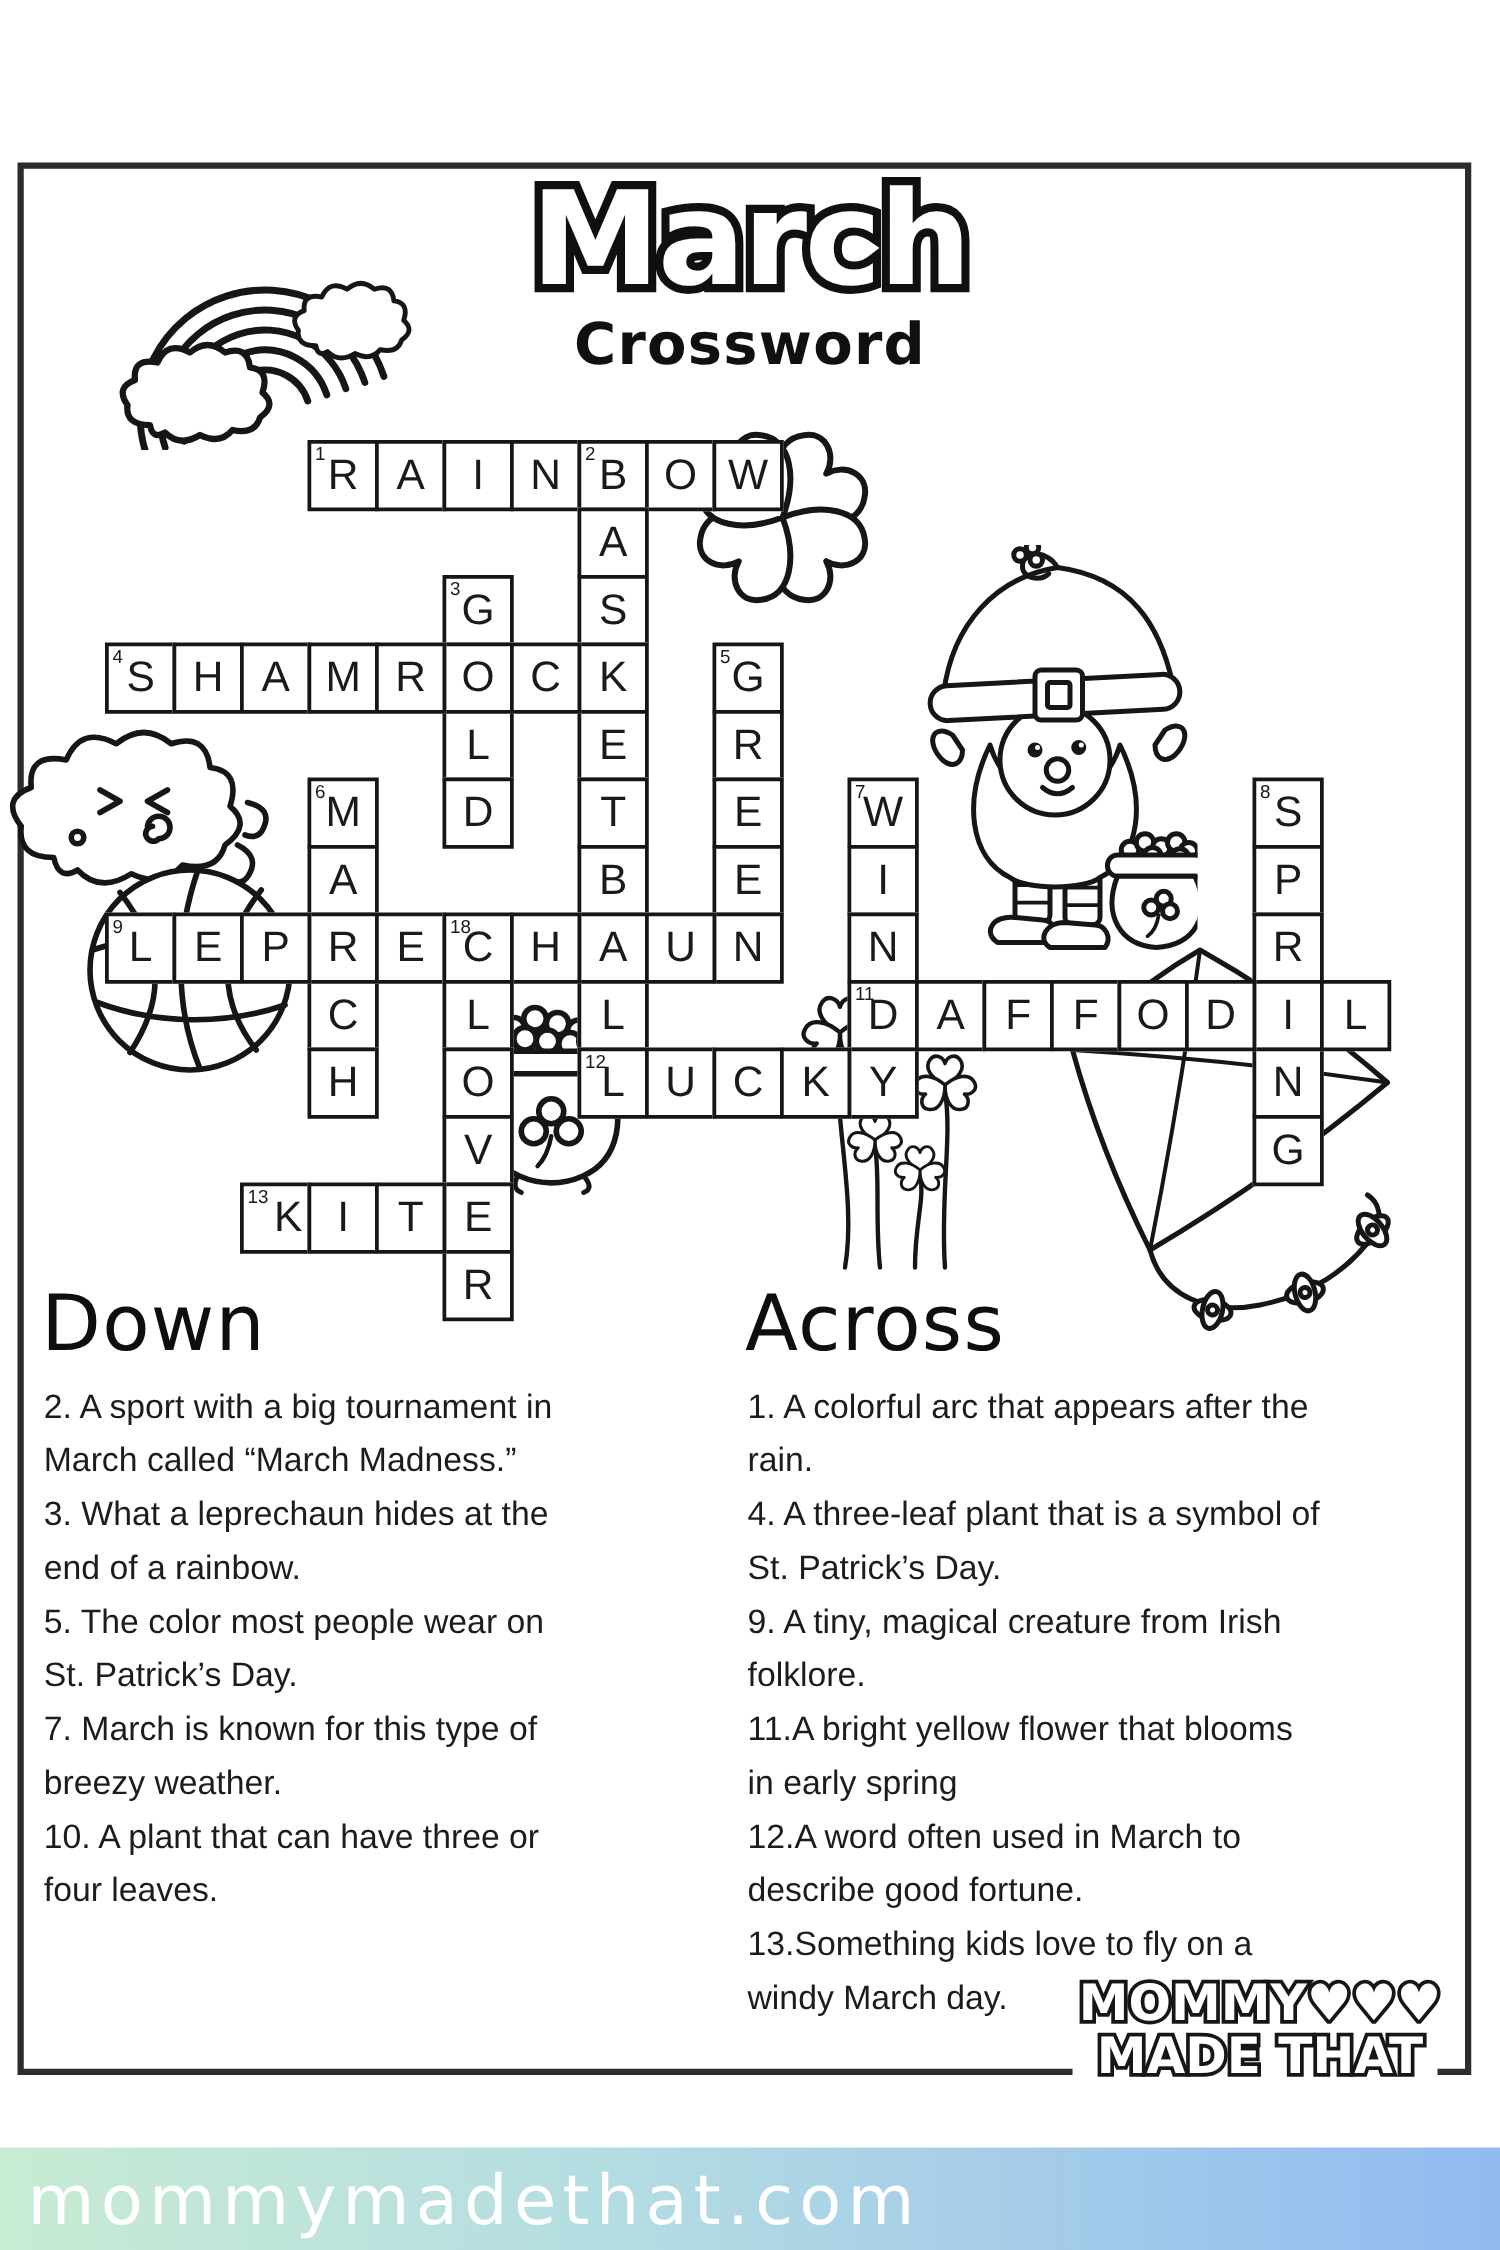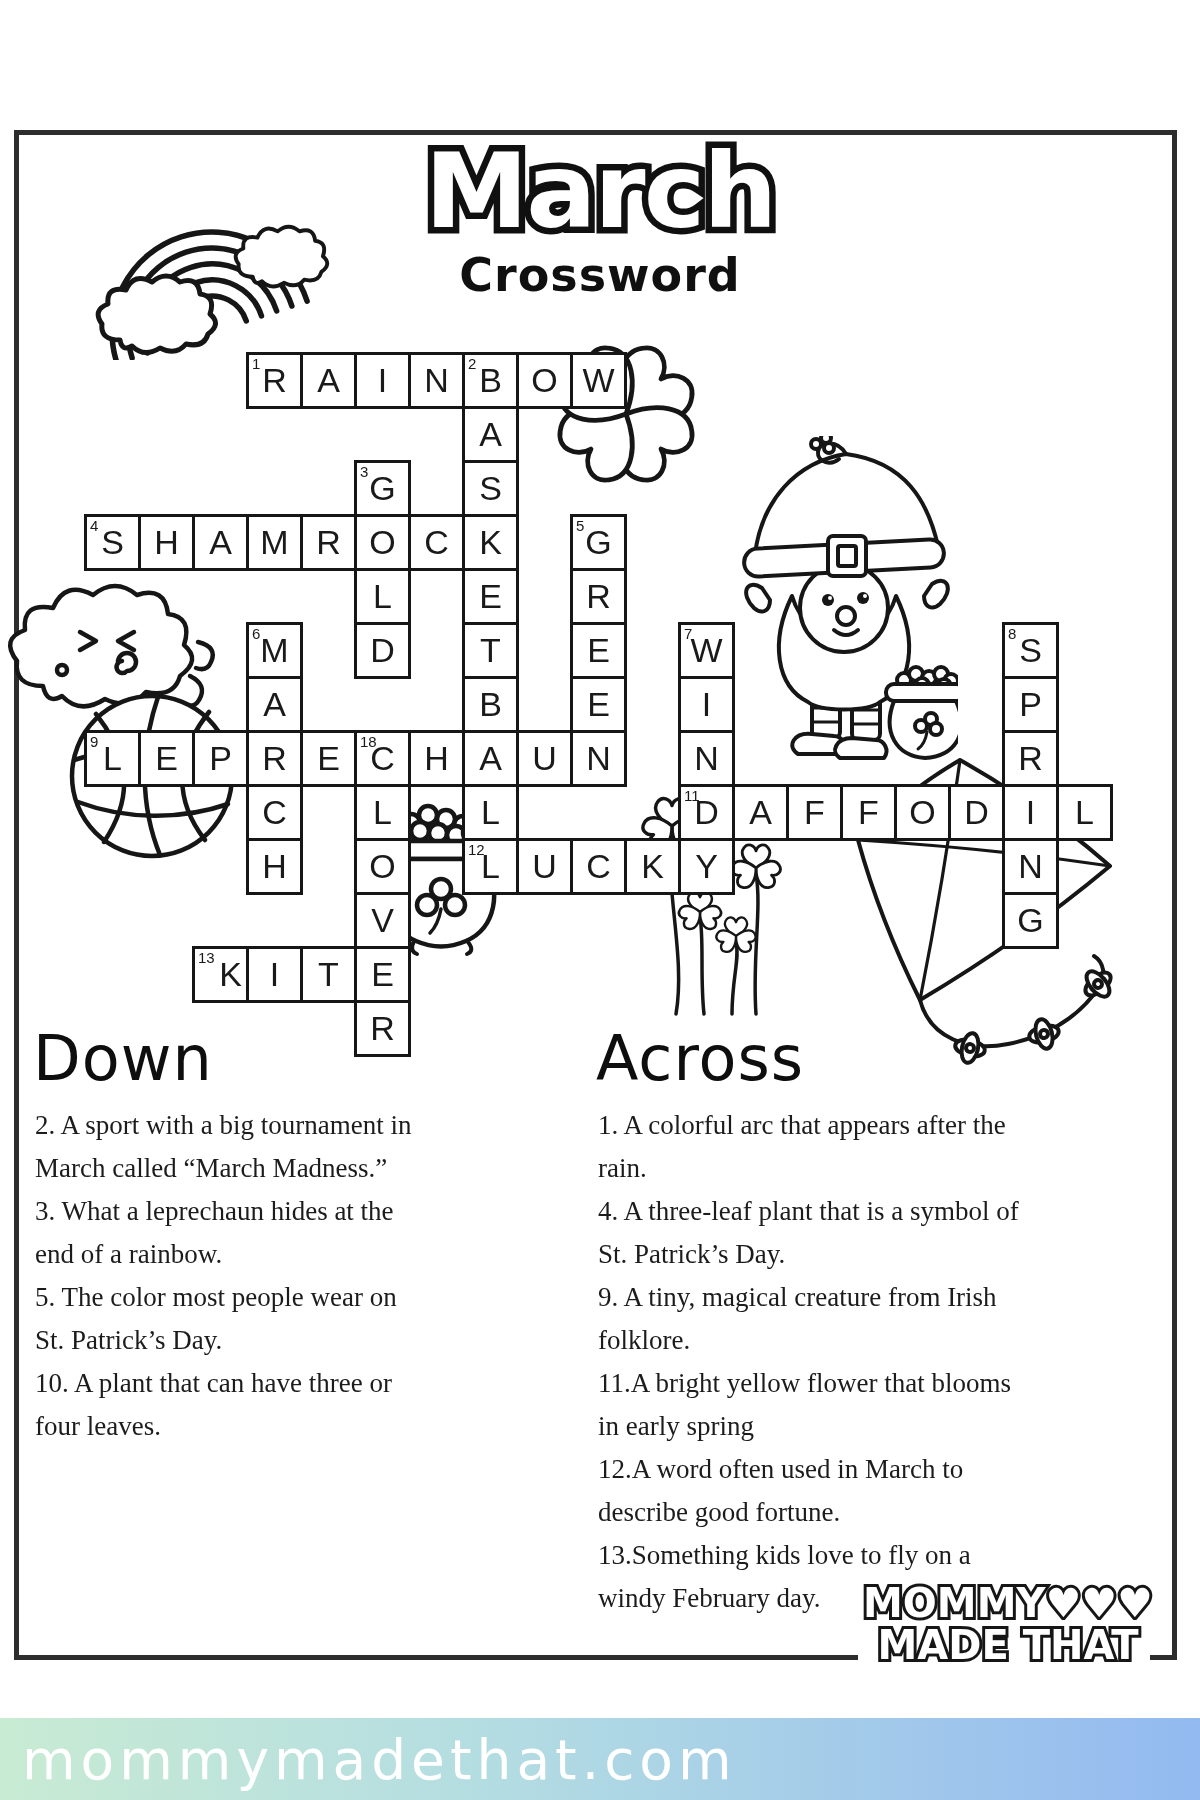--- a/index.html
+++ b/index.html
@@ -24,21 +24,21 @@
   .grid{left:84px;top:352px;width:1029px;height:705px;z-index:5;}
   .cell{
     position:absolute;width:57px;height:57px;box-sizing:border-box;border:3px solid #161616;
     background:#ffffff;display:flex;align-items:center;justify-content:center;
   }
   .clet{font-size:34px;color:#1a1a1a;font-family:"Liberation Sans",sans-serif;}
   .cnum{position:absolute;top:0px;left:3px;font-size:15px;color:#1a1a1a;line-height:17px;}
   
   .heading{font-family:"DejaVu Sans",sans-serif;font-weight:400;font-size:62px;color:#0e0e0e;letter-spacing:1px;}
   .clue-list{width:540px;}
-  .clue{font-size:27px;line-height:43px;color:#1c1c1c;white-space:pre-line;margin:0;font-family:Liberation Serif, serif;}
+  .clue{font-size:27px;line-height:43px;color:#1c1c1c;white-space:pre-line;margin:0;}
   
   .illus{position:absolute;}
   
   .border-gap{left:858px;top:1644px;width:292px;height:20px;background:#ffffff;z-index:6;}
   .logo{left:860px;top:1582px;width:296px;text-align:center;z-index:7;
         font-family:"DejaVu Sans",sans-serif;font-weight:800;font-size:40px;line-height:42px;letter-spacing:0px;}
   .logo .ot .bk{-webkit-text-stroke:6px #161616;}
   
   .footer-band{left:0;top:1718px;width:1200px;height:82px;z-index:2;}
   .footer-text{
@@ -467,36 +467,38 @@
 
 <div class="abs heading" style="left:33px;top:1022px">Down</div>
 <div class="abs heading" style="left:596px;top:1022px">Across</div>
 <div class="abs clue-list" style="left:35px;top:1104px">
     <div class="clue">2. A sport with a big tournament in
 March called “March Madness.”</div>
     <div class="clue">3. What a leprechaun hides at the
 end of a rainbow.</div>
     <div class="clue">5. The color most people wear on
 St. Patrick’s Day.</div>
+    <div class="clue">7. March is known for this type of
+breezy weather.</div>
     <div class="clue">10. A plant that can have three or
 four leaves.</div>
   </div>
 <div class="abs clue-list" style="left:598px;top:1104px">
     <div class="clue">1. A colorful arc that appears after the
 rain.</div>
     <div class="clue">4. A three-leaf plant that is a symbol of
 St. Patrick’s Day.</div>
     <div class="clue">9. A tiny, magical creature from Irish
 folklore.</div>
     <div class="clue">11.A bright yellow flower that blooms
 in early spring</div>
     <div class="clue">12.A word often used in March to
 describe good fortune.</div>
     <div class="clue">13.Something kids love to fly on a
-windy February day.</div>
+windy March day.</div>
   </div>
 
 <div class="abs border-gap"></div>
 <div class="abs logo">
   <span class="ot">
     <span class="bk">MOMMY♥♥♥</span>
     <span class="ft">MOMMY♥♥♥</span>
   </span>
   <span class="ot">
     <span class="bk">MADE THAT</span>

